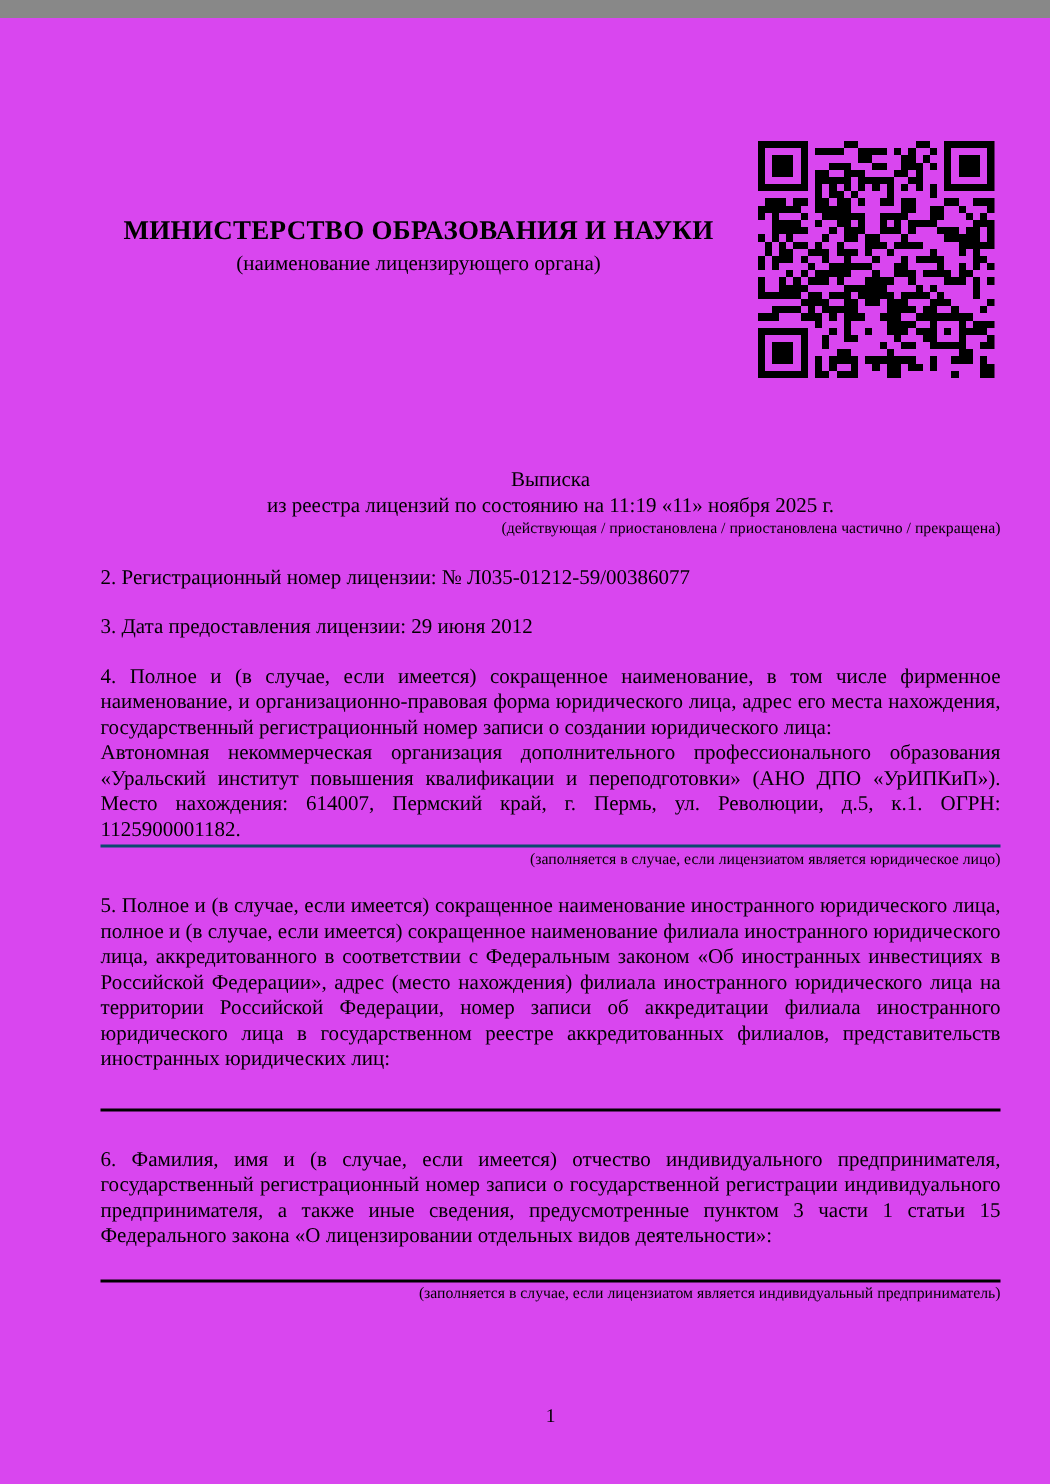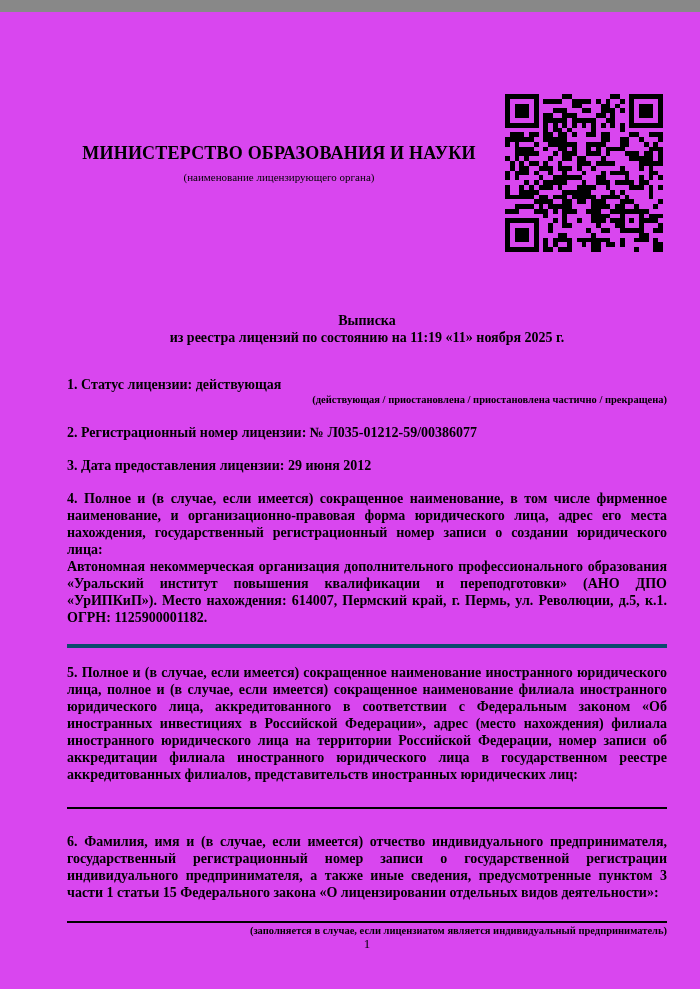--- a/index.html
+++ b/index.html
@@ -16,41 +16,41 @@
   .header {
     position:absolute;
     top:128px; left:67px; width:424px;
     text-align:center;
   }
   .header .title {
     font-size:18px; font-weight:bold; line-height:27px;
     letter-spacing:0.2px;
   }
   .header .subtitle {
-    font-size:11px; line-height:14px; margin-top:3px;
+    font-size:14px; line-height:14px; margin-top:3px;
   }
   .qr {
     position:absolute; top:82px; left:505px;
     width:158px; height:158px;
   }
   .qr svg { display:block; width:158px; height:158px; shape-rendering:crispEdges; }
   .main {
     position:absolute; top:300px; left:67px; width:600px;
-    font-size:14px; line-height:17px;font-weight:bold;
+    font-size:14px; line-height:17px;
   }
   .doc-title { text-align:center; }
   .para { text-align:justify; }
   .item-1 { margin-top:30px; }
   .caption {
     font-size:10.5px; line-height:13px; text-align:right;
   }
   .item-2 { margin-top:18px; }
   .item-3 { margin-top:16px; }
   .item-4-label { margin-top:16px; }
-  .item-4-value { border-bottom:4px solid #0c4a6e; padding-bottom:18px; }
+  .item-4-value { border-bottom:2px solid #0c4a6e; padding-bottom:1px; }
   .item-4-caption { margin-top:2px; }
   .item-5-label { margin-top:16px; }
   .rule { border-top:2px solid #000; height:0; }
   .item-5-rule { margin-top:24px; }
   .item-5-caption { margin-top:1px; }
   .item-6-label { margin-top:24px; }
   .item-6-rule { margin-top:20px; }
   .item-6-caption { margin-top:1px; }
   .item-7 { margin-top:18px; }
   .footer {
@@ -72,29 +72,29 @@
     <svg id="qr-svg" viewBox="0 0 33 33" xmlns="http://www.w3.org/2000/svg">
         <path d="M0 0h1v1h-1zM1 0h1v1h-1zM2 0h1v1h-1zM3 0h1v1h-1zM4 0h1v1h-1zM5 0h1v1h-1zM6 0h1v1h-1zM12 0h1v1h-1zM13 0h1v1h-1zM22 0h1v1h-1zM23 0h1v1h-1zM26 0h1v1h-1zM27 0h1v1h-1zM28 0h1v1h-1zM29 0h1v1h-1zM30 0h1v1h-1zM31 0h1v1h-1zM32 0h1v1h-1zM0 1h1v1h-1zM6 1h1v1h-1zM8 1h1v1h-1zM9 1h1v1h-1zM10 1h1v1h-1zM11 1h1v1h-1zM14 1h1v1h-1zM15 1h1v1h-1zM16 1h1v1h-1zM17 1h1v1h-1zM19 1h1v1h-1zM21 1h1v1h-1zM24 1h1v1h-1zM26 1h1v1h-1zM32 1h1v1h-1zM0 2h1v1h-1zM2 2h1v1h-1zM3 2h1v1h-1zM4 2h1v1h-1zM6 2h1v1h-1zM14 2h1v1h-1zM15 2h1v1h-1zM20 2h1v1h-1zM21 2h1v1h-1zM23 2h1v1h-1zM26 2h1v1h-1zM28 2h1v1h-1zM29 2h1v1h-1zM30 2h1v1h-1zM32 2h1v1h-1zM0 3h1v1h-1zM2 3h1v1h-1zM3 3h1v1h-1zM4 3h1v1h-1zM6 3h1v1h-1zM10 3h1v1h-1zM11 3h1v1h-1zM12 3h1v1h-1zM16 3h1v1h-1zM17 3h1v1h-1zM20 3h1v1h-1zM21 3h1v1h-1zM22 3h1v1h-1zM24 3h1v1h-1zM26 3h1v1h-1zM28 3h1v1h-1zM29 3h1v1h-1zM30 3h1v1h-1zM32 3h1v1h-1zM0 4h1v1h-1zM2 4h1v1h-1zM3 4h1v1h-1zM4 4h1v1h-1zM6 4h1v1h-1zM8 4h1v1h-1zM9 4h1v1h-1zM12 4h1v1h-1zM13 4h1v1h-1zM14 4h1v1h-1zM19 4h1v1h-1zM20 4h1v1h-1zM22 4h1v1h-1zM26 4h1v1h-1zM28 4h1v1h-1zM29 4h1v1h-1zM30 4h1v1h-1zM32 4h1v1h-1zM0 5h1v1h-1zM6 5h1v1h-1zM8 5h1v1h-1zM9 5h1v1h-1zM10 5h1v1h-1zM11 5h1v1h-1zM12 5h1v1h-1zM14 5h1v1h-1zM15 5h1v1h-1zM16 5h1v1h-1zM17 5h1v1h-1zM18 5h1v1h-1zM21 5h1v1h-1zM22 5h1v1h-1zM26 5h1v1h-1zM32 5h1v1h-1zM0 6h1v1h-1zM1 6h1v1h-1zM2 6h1v1h-1zM3 6h1v1h-1zM4 6h1v1h-1zM5 6h1v1h-1zM6 6h1v1h-1zM8 6h1v1h-1zM10 6h1v1h-1zM12 6h1v1h-1zM14 6h1v1h-1zM16 6h1v1h-1zM18 6h1v1h-1zM20 6h1v1h-1zM22 6h1v1h-1zM24 6h1v1h-1zM26 6h1v1h-1zM27 6h1v1h-1zM28 6h1v1h-1zM29 6h1v1h-1zM30 6h1v1h-1zM31 6h1v1h-1zM32 6h1v1h-1zM8 7h1v1h-1zM10 7h1v1h-1zM11 7h1v1h-1zM13 7h1v1h-1zM18 7h1v1h-1zM24 7h1v1h-1zM1 8h1v1h-1zM2 8h1v1h-1zM3 8h1v1h-1zM5 8h1v1h-1zM6 8h1v1h-1zM8 8h1v1h-1zM9 8h1v1h-1zM11 8h1v1h-1zM12 8h1v1h-1zM14 8h1v1h-1zM17 8h1v1h-1zM18 8h1v1h-1zM20 8h1v1h-1zM21 8h1v1h-1zM26 8h1v1h-1zM27 8h1v1h-1zM30 8h1v1h-1zM31 8h1v1h-1zM32 8h1v1h-1zM0 9h1v1h-1zM1 9h1v1h-1zM2 9h1v1h-1zM3 9h1v1h-1zM4 9h1v1h-1zM5 9h1v1h-1zM8 9h1v1h-1zM9 9h1v1h-1zM10 9h1v1h-1zM11 9h1v1h-1zM12 9h1v1h-1zM20 9h1v1h-1zM21 9h1v1h-1zM24 9h1v1h-1zM25 9h1v1h-1zM28 9h1v1h-1zM32 9h1v1h-1zM0 10h1v1h-1zM2 10h1v1h-1zM6 10h1v1h-1zM9 10h1v1h-1zM10 10h1v1h-1zM11 10h1v1h-1zM12 10h1v1h-1zM13 10h1v1h-1zM14 10h1v1h-1zM17 10h1v1h-1zM18 10h1v1h-1zM19 10h1v1h-1zM20 10h1v1h-1zM24 10h1v1h-1zM25 10h1v1h-1zM29 10h1v1h-1zM31 10h1v1h-1zM2 11h1v1h-1zM3 11h1v1h-1zM4 11h1v1h-1zM5 11h1v1h-1zM8 11h1v1h-1zM11 11h1v1h-1zM12 11h1v1h-1zM14 11h1v1h-1zM17 11h1v1h-1zM19 11h1v1h-1zM21 11h1v1h-1zM22 11h1v1h-1zM23 11h1v1h-1zM24 11h1v1h-1zM30 11h1v1h-1zM31 11h1v1h-1zM32 11h1v1h-1zM2 12h1v1h-1zM3 12h1v1h-1zM4 12h1v1h-1zM5 12h1v1h-1zM6 12h1v1h-1zM10 12h1v1h-1zM12 12h1v1h-1zM13 12h1v1h-1zM14 12h1v1h-1zM17 12h1v1h-1zM18 12h1v1h-1zM19 12h1v1h-1zM21 12h1v1h-1zM25 12h1v1h-1zM26 12h1v1h-1zM27 12h1v1h-1zM29 12h1v1h-1zM30 12h1v1h-1zM32 12h1v1h-1zM0 13h1v1h-1zM2 13h1v1h-1zM4 13h1v1h-1zM9 13h1v1h-1zM12 13h1v1h-1zM13 13h1v1h-1zM15 13h1v1h-1zM16 13h1v1h-1zM20 13h1v1h-1zM26 13h1v1h-1zM27 13h1v1h-1zM28 13h1v1h-1zM29 13h1v1h-1zM30 13h1v1h-1zM32 13h1v1h-1zM1 14h1v1h-1zM3 14h1v1h-1zM5 14h1v1h-1zM6 14h1v1h-1zM8 14h1v1h-1zM11 14h1v1h-1zM15 14h1v1h-1zM16 14h1v1h-1zM17 14h1v1h-1zM19 14h1v1h-1zM20 14h1v1h-1zM21 14h1v1h-1zM22 14h1v1h-1zM28 14h1v1h-1zM29 14h1v1h-1zM30 14h1v1h-1zM31 14h1v1h-1zM32 14h1v1h-1zM1 15h1v1h-1zM3 15h1v1h-1zM4 15h1v1h-1zM7 15h1v1h-1zM8 15h1v1h-1zM9 15h1v1h-1zM11 15h1v1h-1zM12 15h1v1h-1zM13 15h1v1h-1zM15 15h1v1h-1zM18 15h1v1h-1zM24 15h1v1h-1zM28 15h1v1h-1zM30 15h1v1h-1zM0 16h1v1h-1zM2 16h1v1h-1zM3 16h1v1h-1zM4 16h1v1h-1zM6 16h1v1h-1zM9 16h1v1h-1zM12 16h1v1h-1zM16 16h1v1h-1zM20 16h1v1h-1zM22 16h1v1h-1zM23 16h1v1h-1zM24 16h1v1h-1zM25 16h1v1h-1zM30 16h1v1h-1zM31 16h1v1h-1zM0 17h1v1h-1zM2 17h1v1h-1zM7 17h1v1h-1zM10 17h1v1h-1zM11 17h1v1h-1zM12 17h1v1h-1zM13 17h1v1h-1zM14 17h1v1h-1zM15 17h1v1h-1zM19 17h1v1h-1zM20 17h1v1h-1zM25 17h1v1h-1zM28 17h1v1h-1zM30 17h1v1h-1zM32 17h1v1h-1zM4 18h1v1h-1zM6 18h1v1h-1zM8 18h1v1h-1zM9 18h1v1h-1zM10 18h1v1h-1zM11 18h1v1h-1zM12 18h1v1h-1zM16 18h1v1h-1zM19 18h1v1h-1zM20 18h1v1h-1zM21 18h1v1h-1zM23 18h1v1h-1zM24 18h1v1h-1zM25 18h1v1h-1zM26 18h1v1h-1zM28 18h1v1h-1zM29 18h1v1h-1zM0 19h1v1h-1zM3 19h1v1h-1zM5 19h1v1h-1zM7 19h1v1h-1zM8 19h1v1h-1zM9 19h1v1h-1zM11 19h1v1h-1zM15 19h1v1h-1zM16 19h1v1h-1zM17 19h1v1h-1zM18 19h1v1h-1zM21 19h1v1h-1zM26 19h1v1h-1zM27 19h1v1h-1zM28 19h1v1h-1zM30 19h1v1h-1zM32 19h1v1h-1zM0 20h1v1h-1zM3 20h1v1h-1zM4 20h1v1h-1zM5 20h1v1h-1zM6 20h1v1h-1zM12 20h1v1h-1zM13 20h1v1h-1zM14 20h1v1h-1zM15 20h1v1h-1zM16 20h1v1h-1zM17 20h1v1h-1zM22 20h1v1h-1zM24 20h1v1h-1zM30 20h1v1h-1zM0 21h1v1h-1zM1 21h1v1h-1zM2 21h1v1h-1zM3 21h1v1h-1zM4 21h1v1h-1zM5 21h1v1h-1zM7 21h1v1h-1zM8 21h1v1h-1zM10 21h1v1h-1zM11 21h1v1h-1zM12 21h1v1h-1zM14 21h1v1h-1zM15 21h1v1h-1zM16 21h1v1h-1zM17 21h1v1h-1zM18 21h1v1h-1zM20 21h1v1h-1zM21 21h1v1h-1zM22 21h1v1h-1zM23 21h1v1h-1zM25 21h1v1h-1zM30 21h1v1h-1zM6 22h1v1h-1zM7 22h1v1h-1zM8 22h1v1h-1zM9 22h1v1h-1zM12 22h1v1h-1zM13 22h1v1h-1zM15 22h1v1h-1zM16 22h1v1h-1zM18 22h1v1h-1zM19 22h1v1h-1zM20 22h1v1h-1zM24 22h1v1h-1zM25 22h1v1h-1zM26 22h1v1h-1zM32 22h1v1h-1zM2 23h1v1h-1zM3 23h1v1h-1zM4 23h1v1h-1zM5 23h1v1h-1zM7 23h1v1h-1zM9 23h1v1h-1zM10 23h1v1h-1zM11 23h1v1h-1zM12 23h1v1h-1zM13 23h1v1h-1zM18 23h1v1h-1zM19 23h1v1h-1zM20 23h1v1h-1zM21 23h1v1h-1zM23 23h1v1h-1zM24 23h1v1h-1zM27 23h1v1h-1zM31 23h1v1h-1zM0 24h1v1h-1zM1 24h1v1h-1zM2 24h1v1h-1zM6 24h1v1h-1zM7 24h1v1h-1zM8 24h1v1h-1zM10 24h1v1h-1zM12 24h1v1h-1zM13 24h1v1h-1zM14 24h1v1h-1zM17 24h1v1h-1zM18 24h1v1h-1zM19 24h1v1h-1zM22 24h1v1h-1zM23 24h1v1h-1zM24 24h1v1h-1zM25 24h1v1h-1zM26 24h1v1h-1zM27 24h1v1h-1zM28 24h1v1h-1zM29 24h1v1h-1zM8 25h1v1h-1zM12 25h1v1h-1zM18 25h1v1h-1zM19 25h1v1h-1zM20 25h1v1h-1zM21 25h1v1h-1zM24 25h1v1h-1zM28 25h1v1h-1zM30 25h1v1h-1zM31 25h1v1h-1zM32 25h1v1h-1zM0 26h1v1h-1zM1 26h1v1h-1zM2 26h1v1h-1zM3 26h1v1h-1zM4 26h1v1h-1zM5 26h1v1h-1zM6 26h1v1h-1zM10 26h1v1h-1zM12 26h1v1h-1zM15 26h1v1h-1zM18 26h1v1h-1zM19 26h1v1h-1zM20 26h1v1h-1zM22 26h1v1h-1zM23 26h1v1h-1zM24 26h1v1h-1zM26 26h1v1h-1zM28 26h1v1h-1zM29 26h1v1h-1zM30 26h1v1h-1zM31 26h1v1h-1zM0 27h1v1h-1zM6 27h1v1h-1zM9 27h1v1h-1zM12 27h1v1h-1zM13 27h1v1h-1zM19 27h1v1h-1zM23 27h1v1h-1zM24 27h1v1h-1zM28 27h1v1h-1zM32 27h1v1h-1zM0 28h1v1h-1zM2 28h1v1h-1zM3 28h1v1h-1zM4 28h1v1h-1zM6 28h1v1h-1zM9 28h1v1h-1zM17 28h1v1h-1zM20 28h1v1h-1zM21 28h1v1h-1zM24 28h1v1h-1zM25 28h1v1h-1zM26 28h1v1h-1zM27 28h1v1h-1zM28 28h1v1h-1zM31 28h1v1h-1zM32 28h1v1h-1zM0 29h1v1h-1zM2 29h1v1h-1zM3 29h1v1h-1zM4 29h1v1h-1zM6 29h1v1h-1zM11 29h1v1h-1zM12 29h1v1h-1zM18 29h1v1h-1zM28 29h1v1h-1zM29 29h1v1h-1zM0 30h1v1h-1zM2 30h1v1h-1zM3 30h1v1h-1zM4 30h1v1h-1zM6 30h1v1h-1zM8 30h1v1h-1zM10 30h1v1h-1zM11 30h1v1h-1zM12 30h1v1h-1zM13 30h1v1h-1zM15 30h1v1h-1zM16 30h1v1h-1zM17 30h1v1h-1zM18 30h1v1h-1zM19 30h1v1h-1zM20 30h1v1h-1zM21 30h1v1h-1zM24 30h1v1h-1zM27 30h1v1h-1zM28 30h1v1h-1zM29 30h1v1h-1zM31 30h1v1h-1zM0 31h1v1h-1zM6 31h1v1h-1zM8 31h1v1h-1zM10 31h1v1h-1zM13 31h1v1h-1zM16 31h1v1h-1zM18 31h1v1h-1zM19 31h1v1h-1zM21 31h1v1h-1zM22 31h1v1h-1zM24 31h1v1h-1zM31 31h1v1h-1zM32 31h1v1h-1zM0 32h1v1h-1zM1 32h1v1h-1zM2 32h1v1h-1zM3 32h1v1h-1zM4 32h1v1h-1zM5 32h1v1h-1zM6 32h1v1h-1zM8 32h1v1h-1zM9 32h1v1h-1zM11 32h1v1h-1zM12 32h1v1h-1zM13 32h1v1h-1zM18 32h1v1h-1zM19 32h1v1h-1zM27 32h1v1h-1zM31 32h1v1h-1zM32 32h1v1h-1z" fill="#000000"></path>
       </svg>
   </div>
 
   <div class="main">
 
     <div class="doc-title">Выписка</div>
     <div class="doc-title">из реестра лицензий по состоянию на 11:19 «11» ноября 2025 г.</div>
 
-    <div class="para item-1">1. Статус лицензии: действующая</div>
     <div class="caption">(действующая / приостановлена / приостановлена частично / прекращена)</div>
 
     <div class="para item-2">2. Регистрационный номер лицензии: № Л035-01212-59/00386077</div>
 
     <div class="para item-3">3. Дата предоставления лицензии: 29 июня 2012</div>
 
     <div class="para item-4-label">4. Полное и (в случае, если имеется) сокращенное наименование, в том числе фирменное наименование, и организационно-правовая форма юридического лица, адрес его места нахождения, государственный регистрационный номер записи о создании юридического лица:</div>
     <div class="para item-4-value">Автономная некоммерческая организация дополнительного профессионального образования «Уральский институт повышения квалификации и переподготовки» (АНО ДПО «УрИПКиП»). Место нахождения: 614007, Пермский край, г. Пермь, ул. Революции, д.5, к.1. ОГРН: 1125900001182.</div>
+    <div class="caption item-4-caption">(заполняется в случае, если лицензиатом является юридическое лицо)</div>
 
     <div class="para item-5-label">5. Полное и (в случае, если имеется) сокращенное наименование иностранного юридического лица, полное и (в случае, если имеется) сокращенное наименование филиала иностранного юридического лица, аккредитованного в соответствии с Федеральным законом «Об иностранных инвестициях в Российской Федерации», адрес (место нахождения) филиала иностранного юридического лица на территории Российской Федерации, номер записи об аккредитации филиала иностранного юридического лица в государственном реестре аккредитованных филиалов, представительств иностранных юридических лиц:</div>
     <div class="rule item-5-rule"></div>
 
     <div class="para item-6-label">6. Фамилия, имя и (в случае, если имеется) отчество индивидуального предпринимателя, государственный регистрационный номер записи о государственной регистрации индивидуального предпринимателя, а также иные сведения, предусмотренные пунктом 3 части 1 статьи 15 Федерального закона «О лицензировании отдельных видов деятельности»:</div>
     <div class="rule item-6-rule"></div>
     <div class="caption item-6-caption">(заполняется в случае, если лицензиатом является индивидуальный предприниматель)</div>
 
 
   </div>

